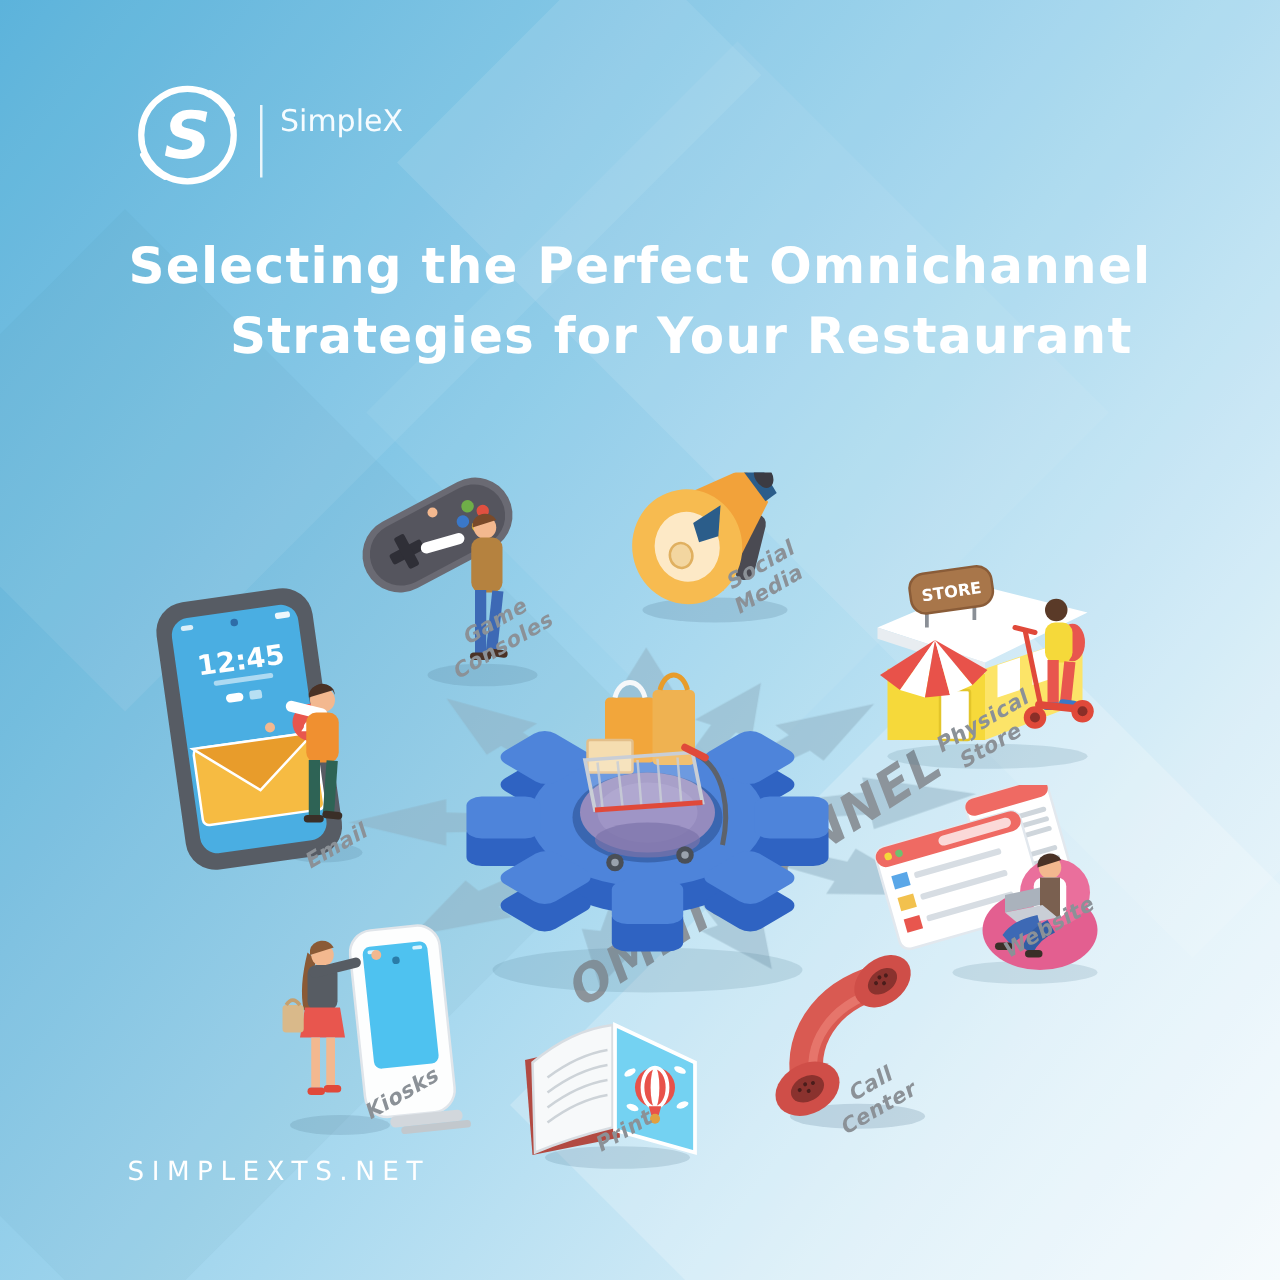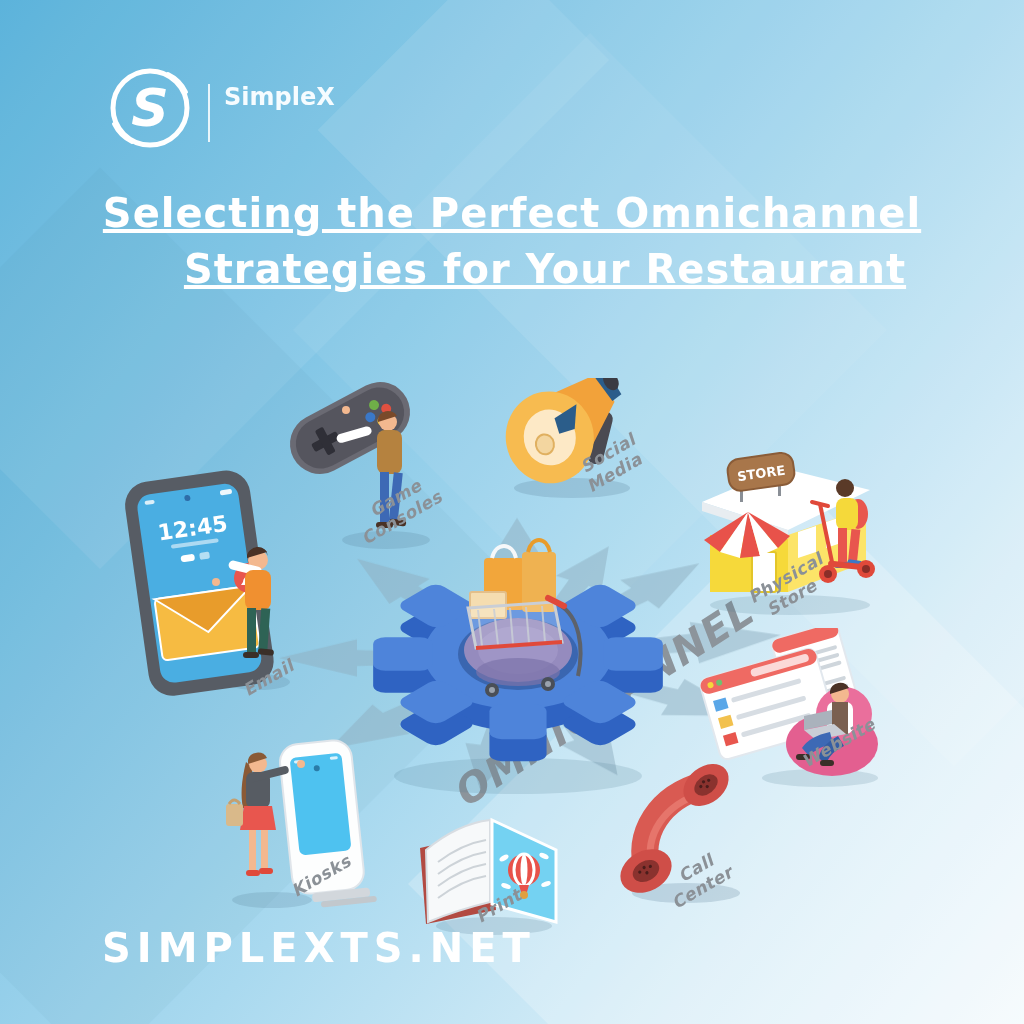--- a/index.html
+++ b/index.html
@@ -8,38 +8,38 @@
     font-family:"DejaVu Sans","Liberation Sans",sans-serif;
     background:linear-gradient(128deg,#4fadd8 0%,#7cc3e4 28%,#a9d9ef 55%,#d9eef8 80%,#f4fafd 100%);
   }
   .chev{position:absolute;transform:rotate(45deg);}
   #c1{width:720px;height:720px;left:-260px;top:-300px;background:rgba(255,255,255,.08);}
   #c2{width:900px;height:900px;right:-380px;top:-320px;background:rgba(255,255,255,.10);}
   #c3{width:640px;height:640px;left:-220px;top:300px;background:rgba(60,110,140,.05);}
   #c4{width:560px;height:560px;right:-60px;bottom:-140px;background:rgba(255,255,255,.22);}
   #c5{width:420px;height:420px;left:380px;top:120px;background:rgba(255,255,255,.06);}
   .brand-divider{position:absolute;left:208px;top:84px;width:2px;height:58px;background:rgba(255,255,255,.85);}
-  .brand-text{position:absolute;left:224px;top:82px;color:#f6fcff;font-size:24px;line-height:31px;font-weight:700;}
-
-  .title{position:absolute;width:100%;text-align:center;color:#ffffff;font-weight:800;font-size:40px;letter-spacing:1px;text-decoration:underline;}
+  .brand-text{position:absolute;left:224px;top:82px;color:#f6fcff;font-size:24px;line-height:31px;font-weight:400;}
+
+  .title{position:absolute;width:100%;text-align:center;color:#ffffff;font-weight:800;font-size:40px;letter-spacing:1px;}
   #t1{top:190px;} #t2{top:246px;padding-left:33px;}
 
   .ch-label{
     position:absolute;font-weight:bold;font-size:17px;color:#8b9197;
     text-align:center;white-space:pre-line;line-height:1.15;letter-spacing:.5px;
     transform:rotate(-30deg) skewX(-12deg);
   }
   .omni{
     position:absolute;left:438px;top:686px;width:316px;height:70px;
     font-size:40px;font-weight:800;color:#8c949b;letter-spacing:1px;text-align:center;
     transform:rotate(-33deg) skewX(-12deg);
   }
   .footer-url{
-    position:absolute;left:102px;top:925px;color:#ffffff;font-weight:700;
-    font-size:40px;letter-spacing:6px;text-align:center;
+    position:absolute;left:102px;top:925px;color:#ffffff;font-weight:400;
+    font-size:21px;letter-spacing:6px;text-align:center;
   }
   .item,svg{position:absolute;}
   svg text{font-family:"DejaVu Sans","Liberation Sans",sans-serif;}
 </style>
 </head>
 <body>
 
 <div class="wrap">
 
   <div class="chev" id="c1"></div>

